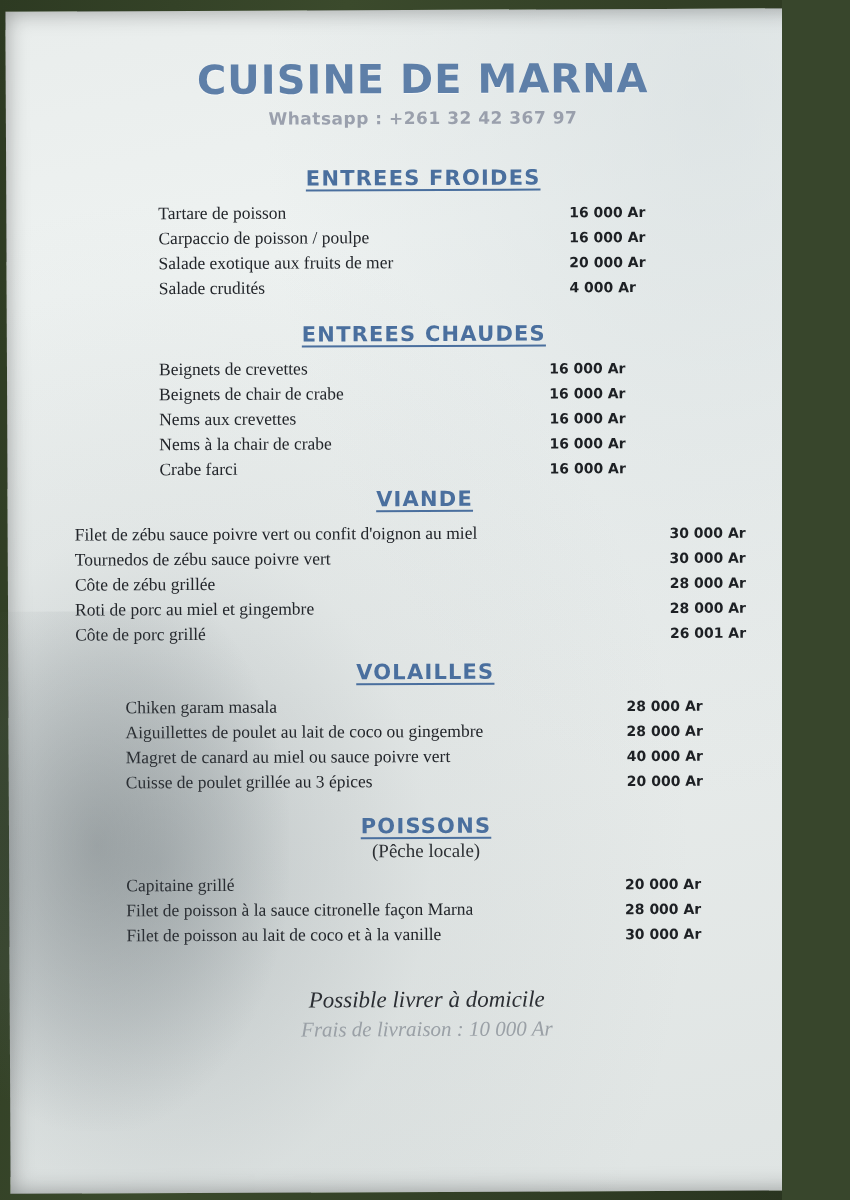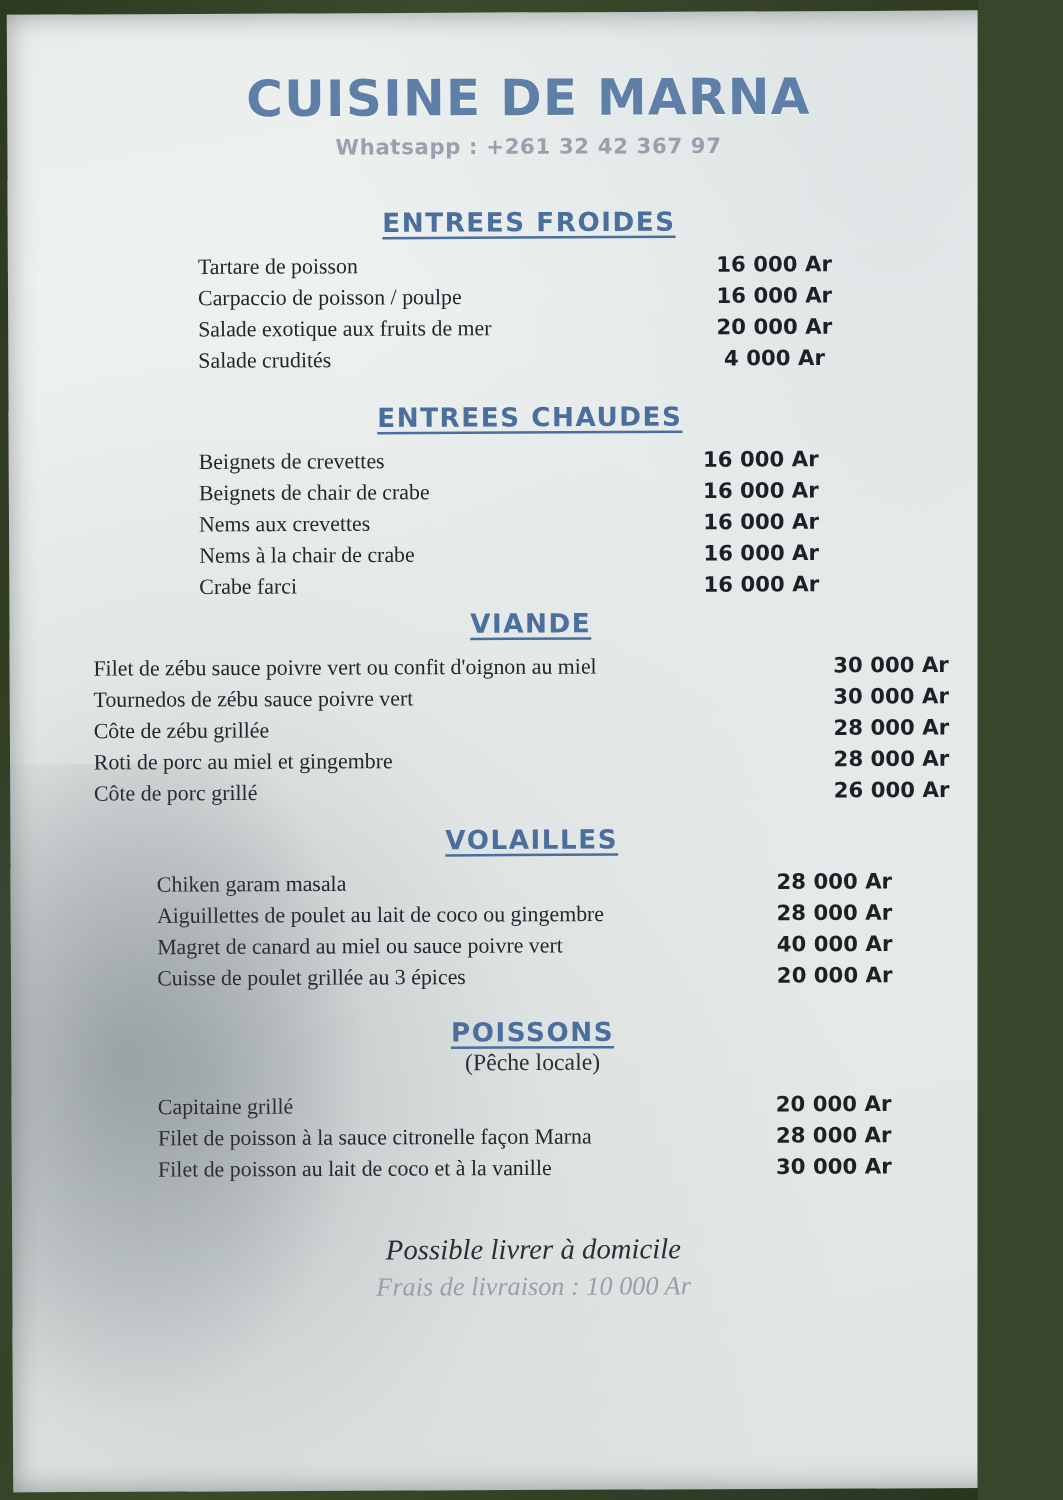--- a/index.html
+++ b/index.html
@@ -106,24 +106,24 @@
     font-size: 17.5px;
     color: #23262b;
     padding: 2px 0;
     white-space: nowrap;
   }
   .items td.name {
     padding-right: 28px;
   }
   .items td.price {
     font-family: "DejaVu Sans", sans-serif;
-    font-size: 17px;
+    font-size: 14px;
     font-weight: bold;
     color: #1d2024;
-    text-align: center;
+    text-align: left;
   }
   .w-narrow { width: 530px; }
   .w-wide { width: 700px; }
   .w-mid { width: 600px; }
 
   .footer {
     margin-top: 40px;
     text-align: center;
   }
   .footer .line1 {
@@ -219,21 +219,21 @@
           <tr>
             <td class="name">Côte de zébu grillée</td>
             <td class="price">28 000 Ar</td>
           </tr>
           <tr>
             <td class="name">Roti de porc au miel et gingembre</td>
             <td class="price">28 000 Ar</td>
           </tr>
           <tr>
             <td class="name">Côte de porc grillé</td>
-            <td class="price">26 000 Ar</td>
+            <td class="price">26 001 Ar</td>
           </tr>
         </tbody>
           </table>
       </div>
 
       <div class="section" style="margin-top:14px;">
         <div class="section-title">VOLAILLES</div>
         <table class="items w-mid">
           <tbody>
               <tr>

